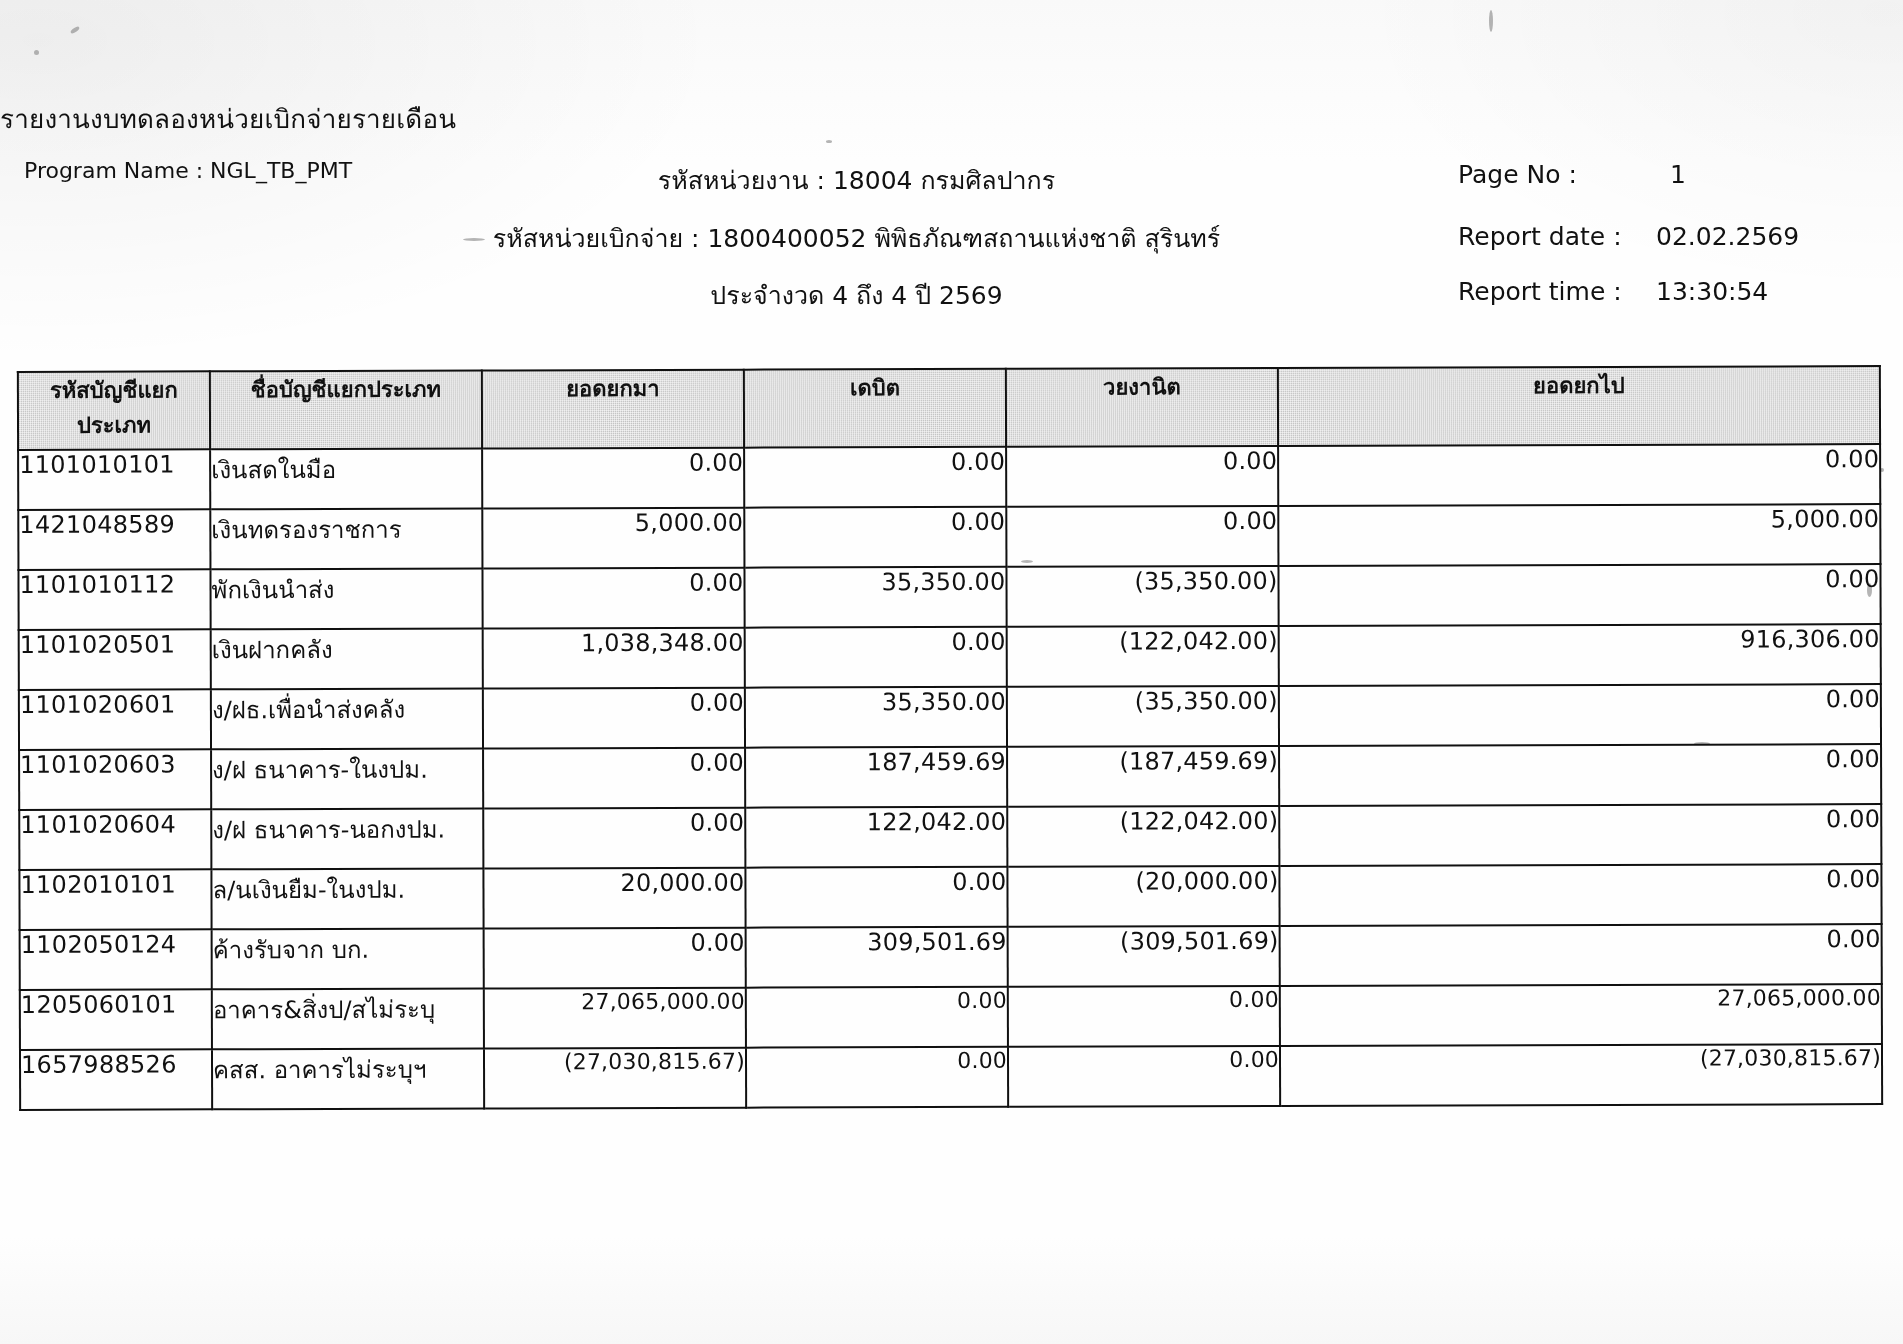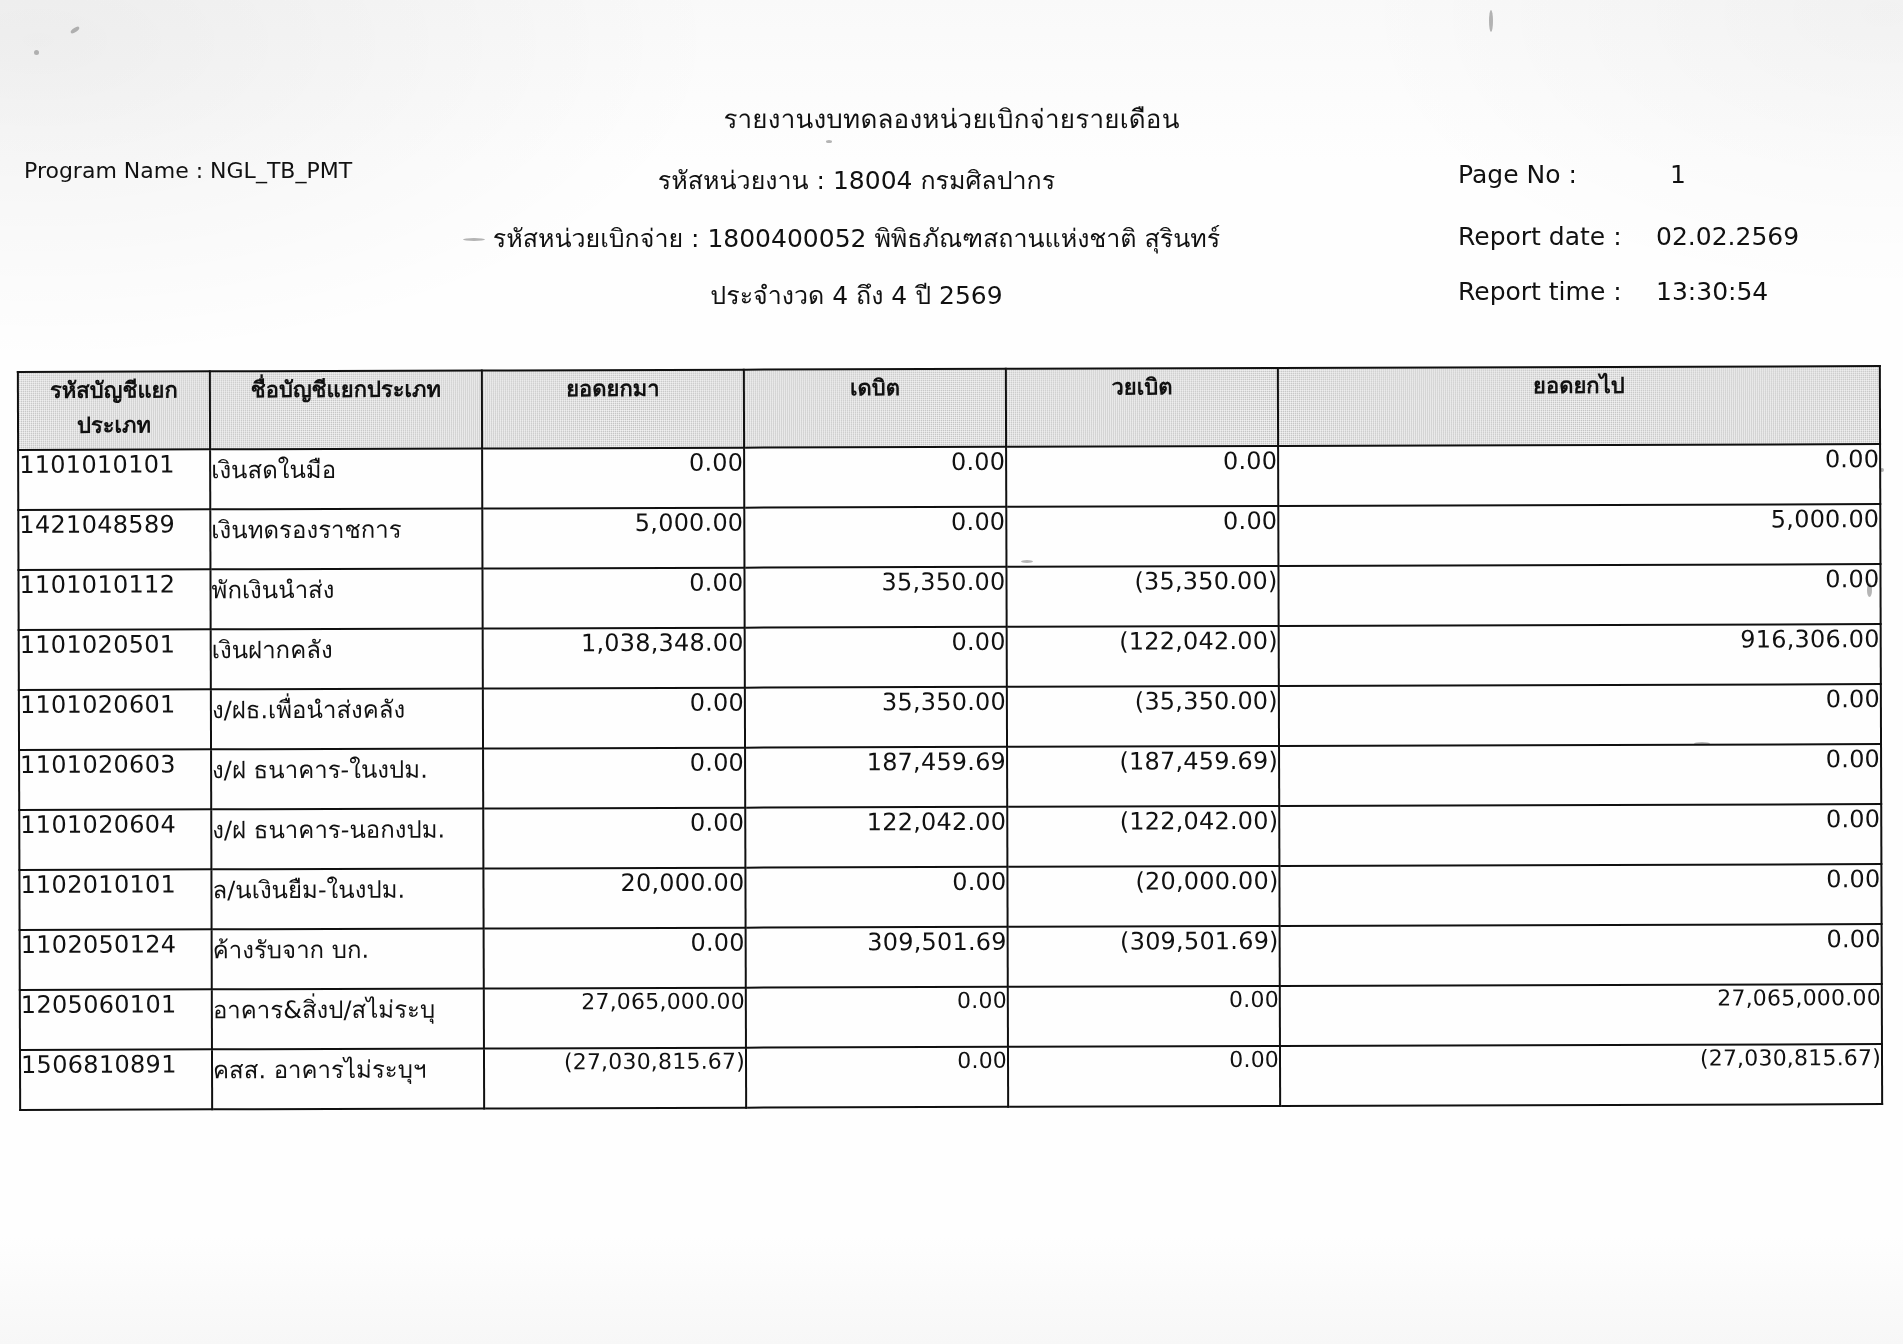--- a/index.html
+++ b/index.html
@@ -47,21 +47,21 @@
   #report-header {
     position: absolute;
     left: 0; top: 0;
     width: 1903px;
     height: 400px;
   }
   .hdr-title {
     position: absolute;
     left: 0; right: 0;
     top: 98px;
-    text-align: center;
+    text-align: left;
     font-size: 26px;
     letter-spacing: .2px;
     white-space: nowrap;
   }
   .meta-left {
     position: absolute;
     left: 24px;
     font-size: 22px;
     white-space: nowrap;
   }
@@ -218,21 +218,21 @@
         <col class="c-debit">
           <col class="c-credit">
           <col class="c-close">
       </colgroup>
       <thead>
         <tr>
           <th>รหัสบัญชีแยกประเภท</th>
           <th>ชื่อบัญชีแยกประเภท</th>
           <th>ยอดยกมา</th>
           <th>เดบิต</th>
-          <th>วยเบิต</th>
+          <th>วยงานิต</th>
           <th>ยอดยกไป</th>
         </tr>
       </thead>
       <tbody id="ledger-body">
           <tr>
             <td class="code">1101010101</td>
             <td class="name">เงินสดในมือ</td>
             <td class="num">0.00</td>
             <td class="num">0.00</td>
             <td class="num">0.00</td>
@@ -304,21 +304,21 @@
           </tr>
           <tr class="condensed">
             <td class="code">1205060101</td>
             <td class="name">อาคาร&amp;สิ่งป/สไม่ระบุ</td>
             <td class="num">27,065,000.00</td>
             <td class="num">0.00</td>
             <td class="num">0.00</td>
             <td class="num">27,065,000.00</td>
           </tr>
           <tr class="condensed">
-            <td class="code">1506810891</td>
+            <td class="code">1657988526</td>
             <td class="name">คสส. อาคารไม่ระบุฯ</td>
             <td class="num">(27,030,815.67)</td>
             <td class="num">0.00</td>
             <td class="num">0.00</td>
             <td class="num">(27,030,815.67)</td>
           </tr>
         </tbody>
     </table>
   </div>
 

